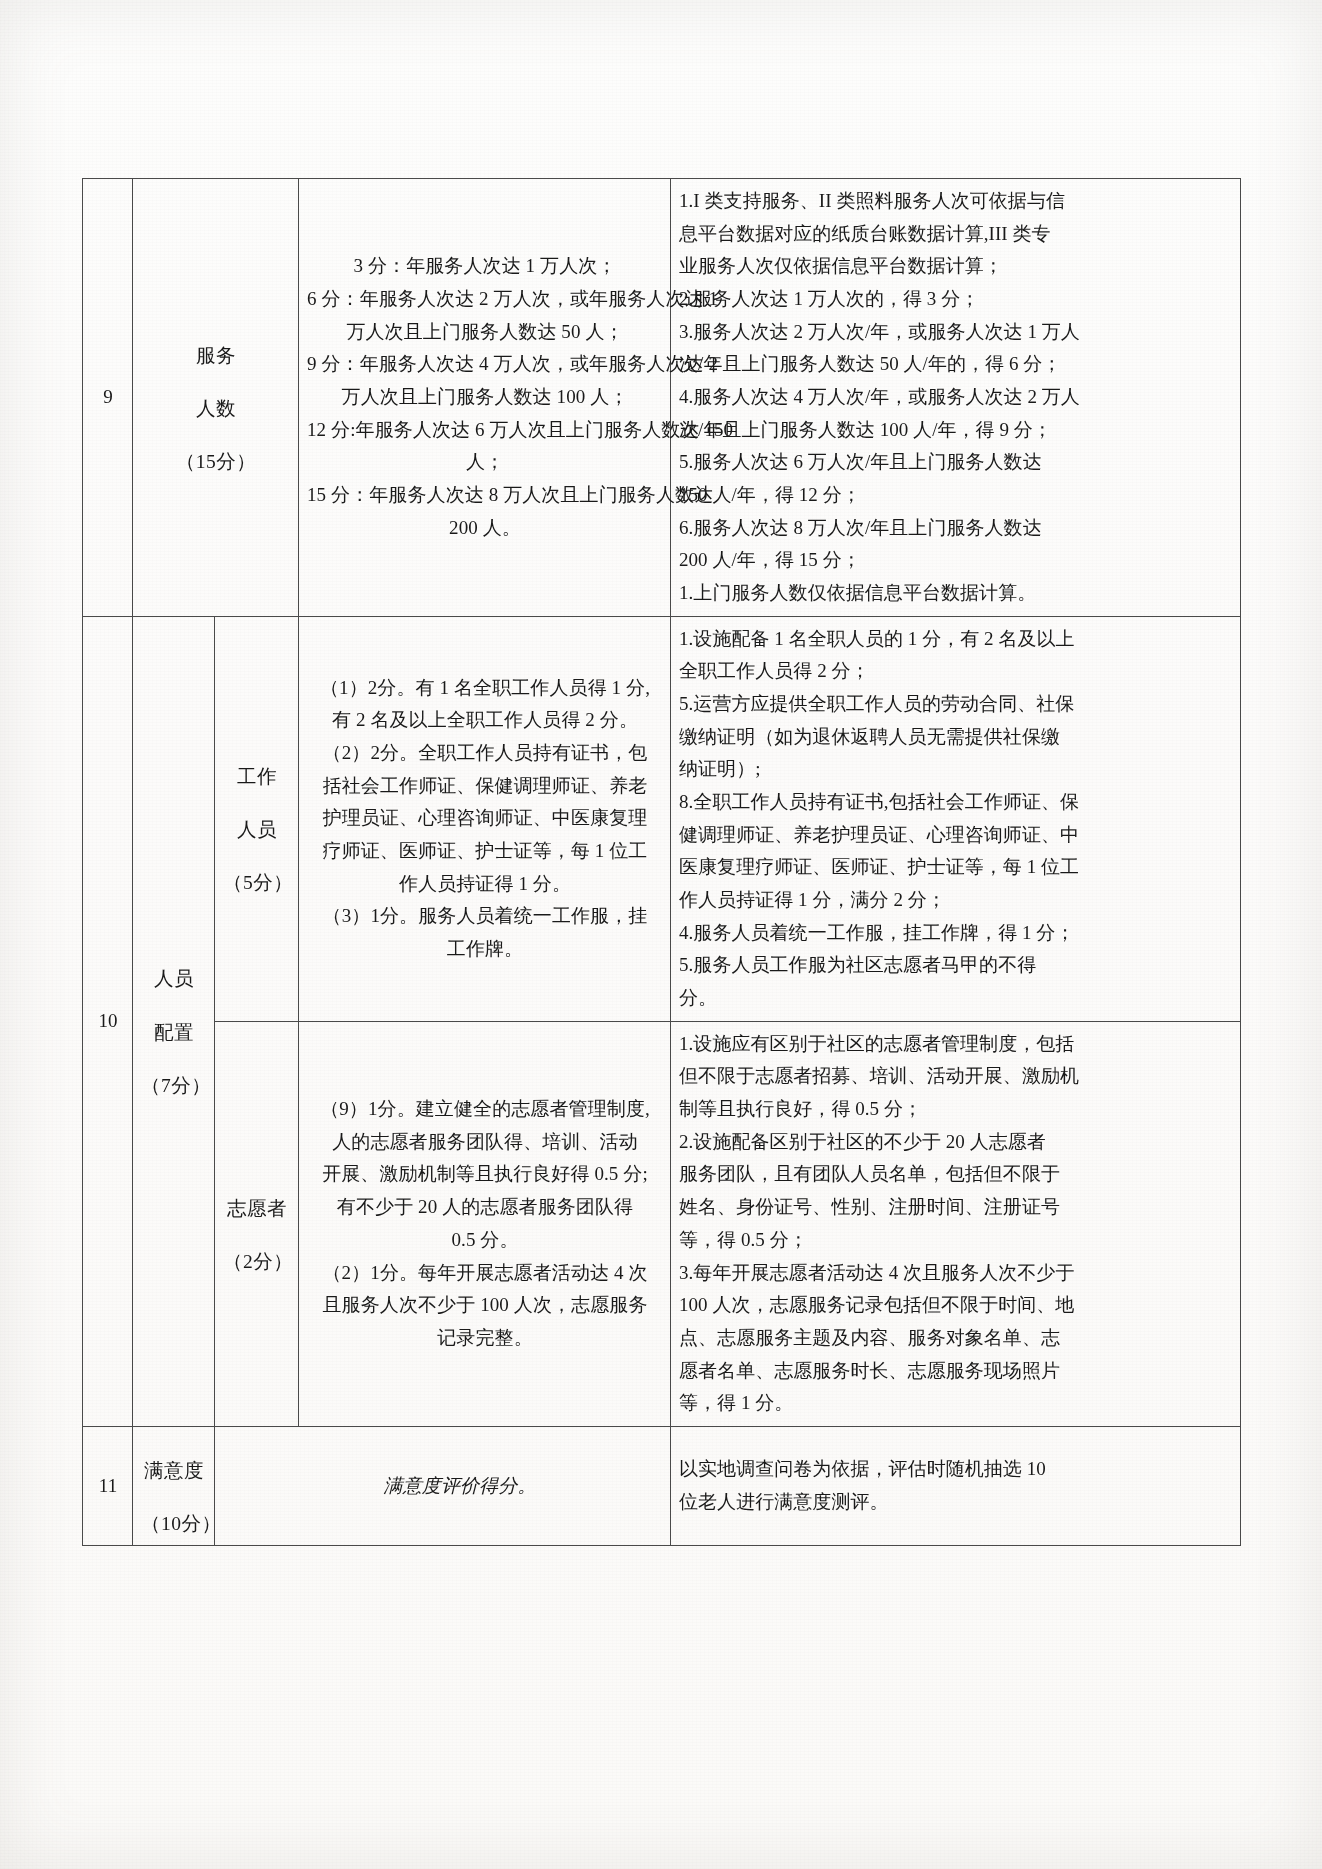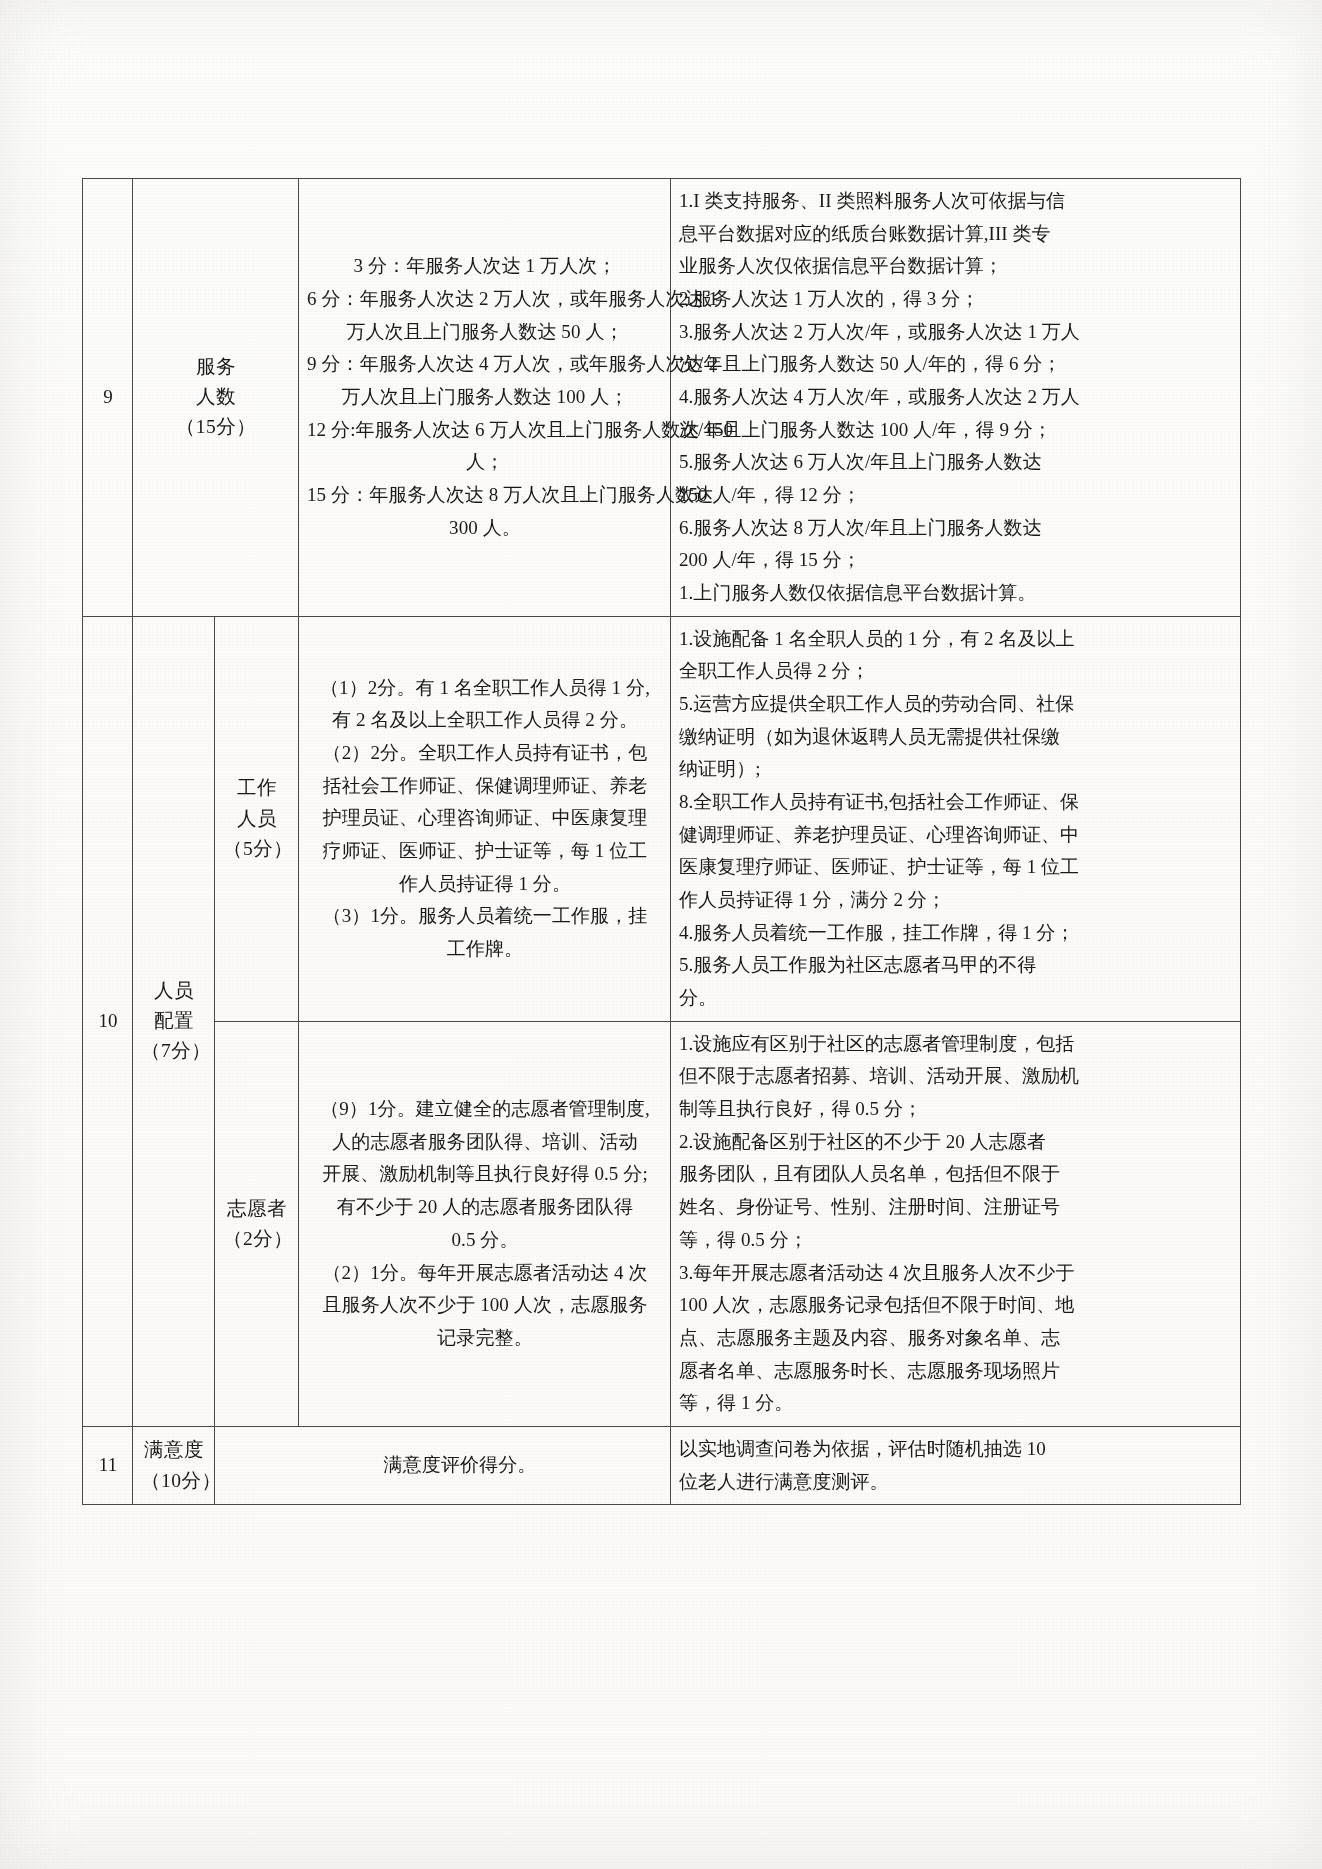--- a/index.html
+++ b/index.html
@@ -66,21 +66,21 @@
     font-family:"Liberation Serif","DejaVu Serif",serif;
     line-height:1.3;
   }
   .clabel{
     text-align:center;
     font-size:19.5px;
     line-height:1.55;
     letter-spacing:.5px;
     word-break:keep-all;
   }
-  .clabel .ln{display:block;white-space:nowrap;}
+  .clabel .ln{display:block;white-space:nowrap;margin-top:23px;}
   .body-text{
     font-size:19px;
     line-height:1.72;
     text-align:center;
     letter-spacing:.1px;
   }
   .body-text .ln{display:block;white-space:nowrap;}
   .note-text{
     font-size:19px;
     line-height:1.72;
@@ -118,21 +118,21 @@
       <td class="cell-top">
         <div class="cell-pad body-text">
           <span class="ln">3 分：年服务人次达 1 万人次；</span>
           <span class="ln">6 分：年服务人次达 2 万人次，或年服务人次达 1</span>
           <span class="ln">万人次且上门服务人数达 50 人；</span>
           <span class="ln">9 分：年服务人次达 4 万人次，或年服务人次达 2</span>
           <span class="ln">万人次且上门服务人数达 100 人；</span>
           <span class="ln">12 分:年服务人次达 6 万人次且上门服务人数达 150</span>
           <span class="ln">人；</span>
           <span class="ln">15 分：年服务人次达 8 万人次且上门服务人数达</span>
-          <span class="ln">300 人。</span>
+          <span class="ln">200 人。</span>
         </div>
       </td>
       <td class="cell-top">
         <div class="cell-pad note-text">
           <span class="ln">1.I 类支持服务、II 类照料服务人次可依据与信</span>
           <span class="ln">息平台数据对应的纸质台账数据计算,III 类专</span>
           <span class="ln">业服务人次仅依据信息平台数据计算；</span>
           <span class="ln">2.服务人次达 1 万人次的，得 3 分；</span>
           <span class="ln">3.服务人次达 2 万人次/年，或服务人次达 1 万人</span>
           <span class="ln">次/年且上门服务人数达 50 人/年的，得 6 分；</span>
@@ -238,21 +238,21 @@
       <td class="cnum">
         <div class="cell-pad">11</div>
       </td>
       <td class="clabel">
         <div class="cell-pad">
           <span class="ln">满意度</span>
           <span class="ln">（10分）</span>
         </div>
       </td>
       <td colspan="2" class="cell-top">
-        <div class="cell-pad body-text" style="padding-left:42px;">
+        <div class="cell-pad body-text" style="padding-left:42px;font-style:italic;">
           <span class="ln">满意度评价得分。</span>
         </div>
       </td>
       <td class="cell-top">
         <div class="cell-pad note-text">
           <span class="ln">以实地调查问卷为依据，评估时随机抽选 10</span>
           <span class="ln">位老人进行满意度测评。</span>
         </div>
       </td>
     </tr>

